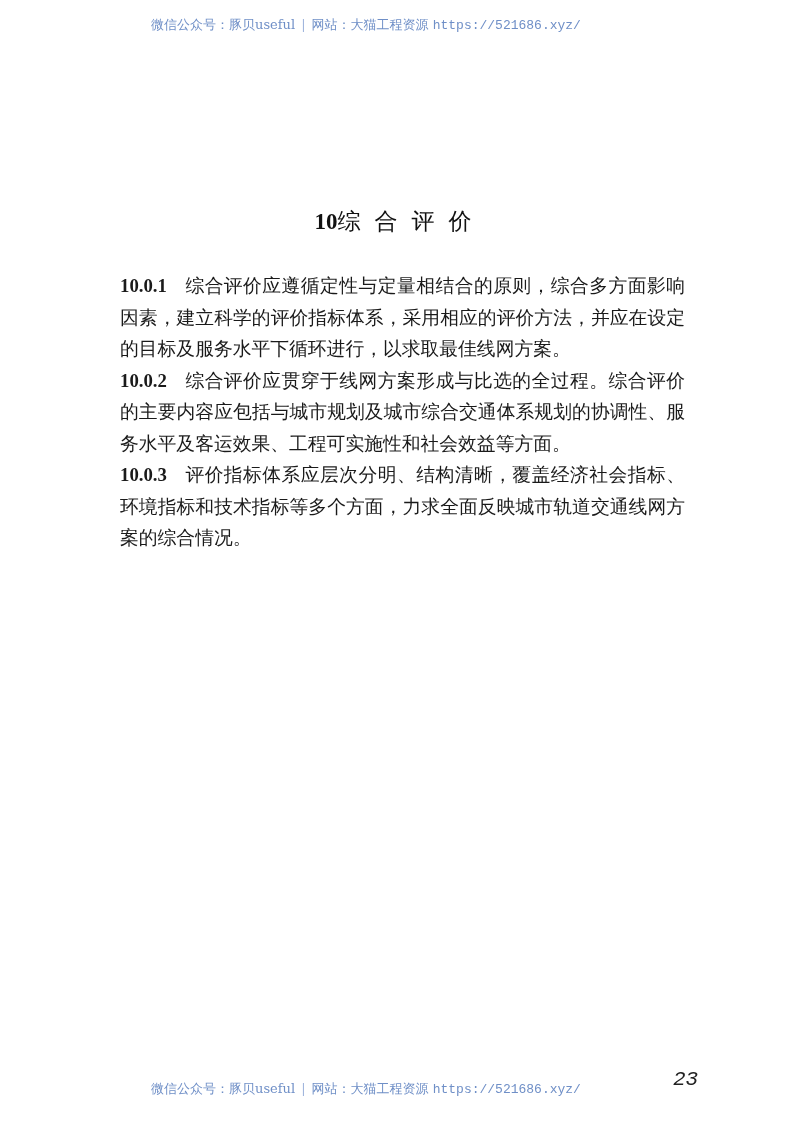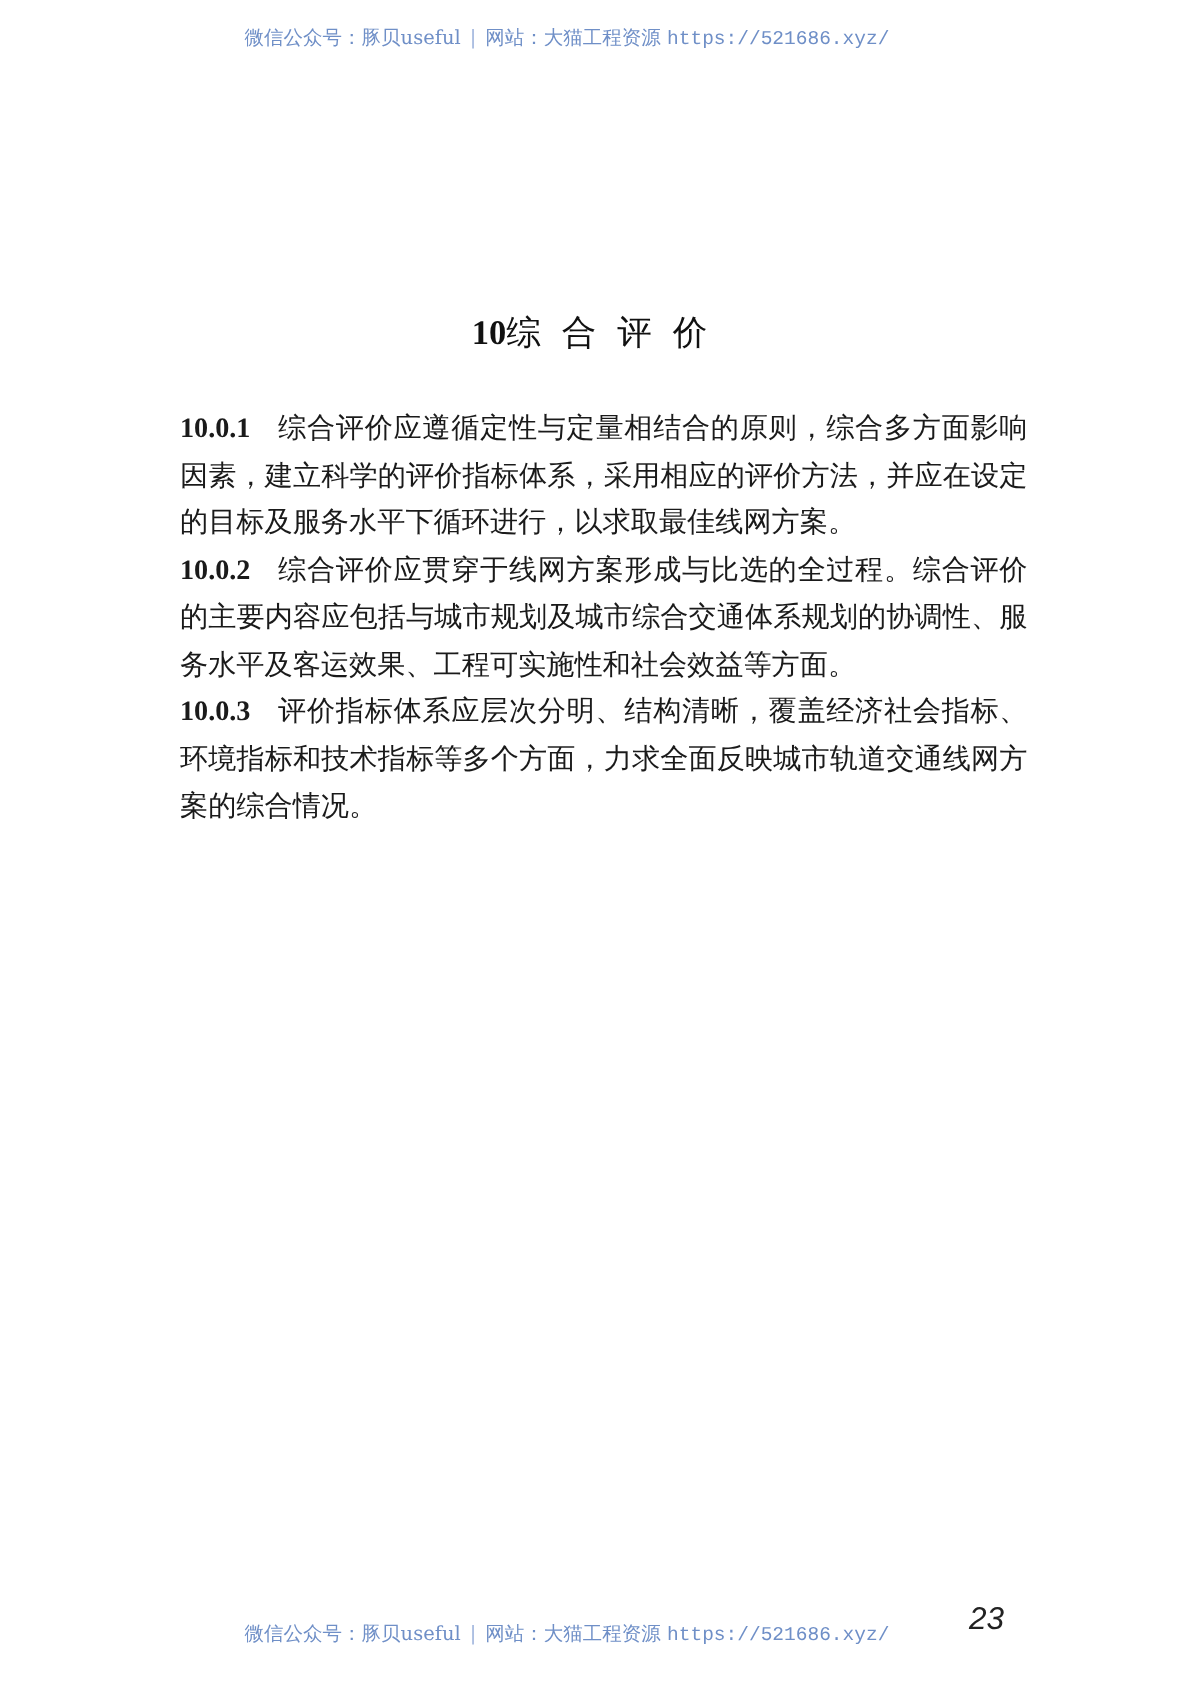--- a/index.html
+++ b/index.html
@@ -1,21 +1,21 @@
 <!DOCTYPE html>
 <html><head>
 <meta charset="utf-8">
 <style>
   html, body { margin: 0; padding: 0; }
   body {
     width: 800px; height: 1131px; background: #ffffff; position: relative; overflow: hidden;
     font-family: "DejaVu Serif", "Liberation Serif", serif; color: #1a1a1a;
   }
   .watermark {
-    position: absolute; left: 16px; width: 724px; text-align: center;
+    position: absolute; left: 4px; width: 724px; text-align: center;
     font-size: 13px; color: #6f8fc7; letter-spacing: 0px;
     font-family: "DejaVu Serif", serif;
   }
   .watermark.top { top: 16px; }
   .watermark.bottom { top: 1080px; }
   .watermark .sep { color: #9db3dc; margin: 0 6px; }
   .watermark .url { font-family: "Liberation Mono", "DejaVu Sans Mono", monospace; }
   .chapter-title {
     position: absolute; top: 206px; left: 0; width: 800px; text-align: center;
     font-size: 23px; color: #111;
@@ -24,22 +24,22 @@
   .chapter-title .name { letter-spacing: 14px; font-family: Liberation Mono, monospace; }
   .content {
     position: absolute; top: 270px; left: 120px; width: 565px;
     font-size: 18.8px; line-height: 31.5px; text-align: justify;
   }
   .clause { margin: 0; }
   .clause .cnum {
     font-family: "Liberation Serif", serif; font-weight: bold; margin-right: 18px;
   }
   .page-number {
-    position: absolute; top: 1068px; left: 646px; font-size: 21px; font-style: italic;
-    font-family: Liberation Sans, sans-serif; color: #222;
+    position: absolute; top: 1068px; left: 673px; font-size: 21px; font-style: italic;
+    font-family: Liberation Mono, monospace; color: #222;
   }
 </style>
 </head>
 <body>
 
 <div class="watermark top">
   <span>微信公众号：豚贝useful</span><span class="sep">|</span><span>网站：大猫工程资源</span>
   <span class="url">https://521686.xyz/</span>
 </div>
 

